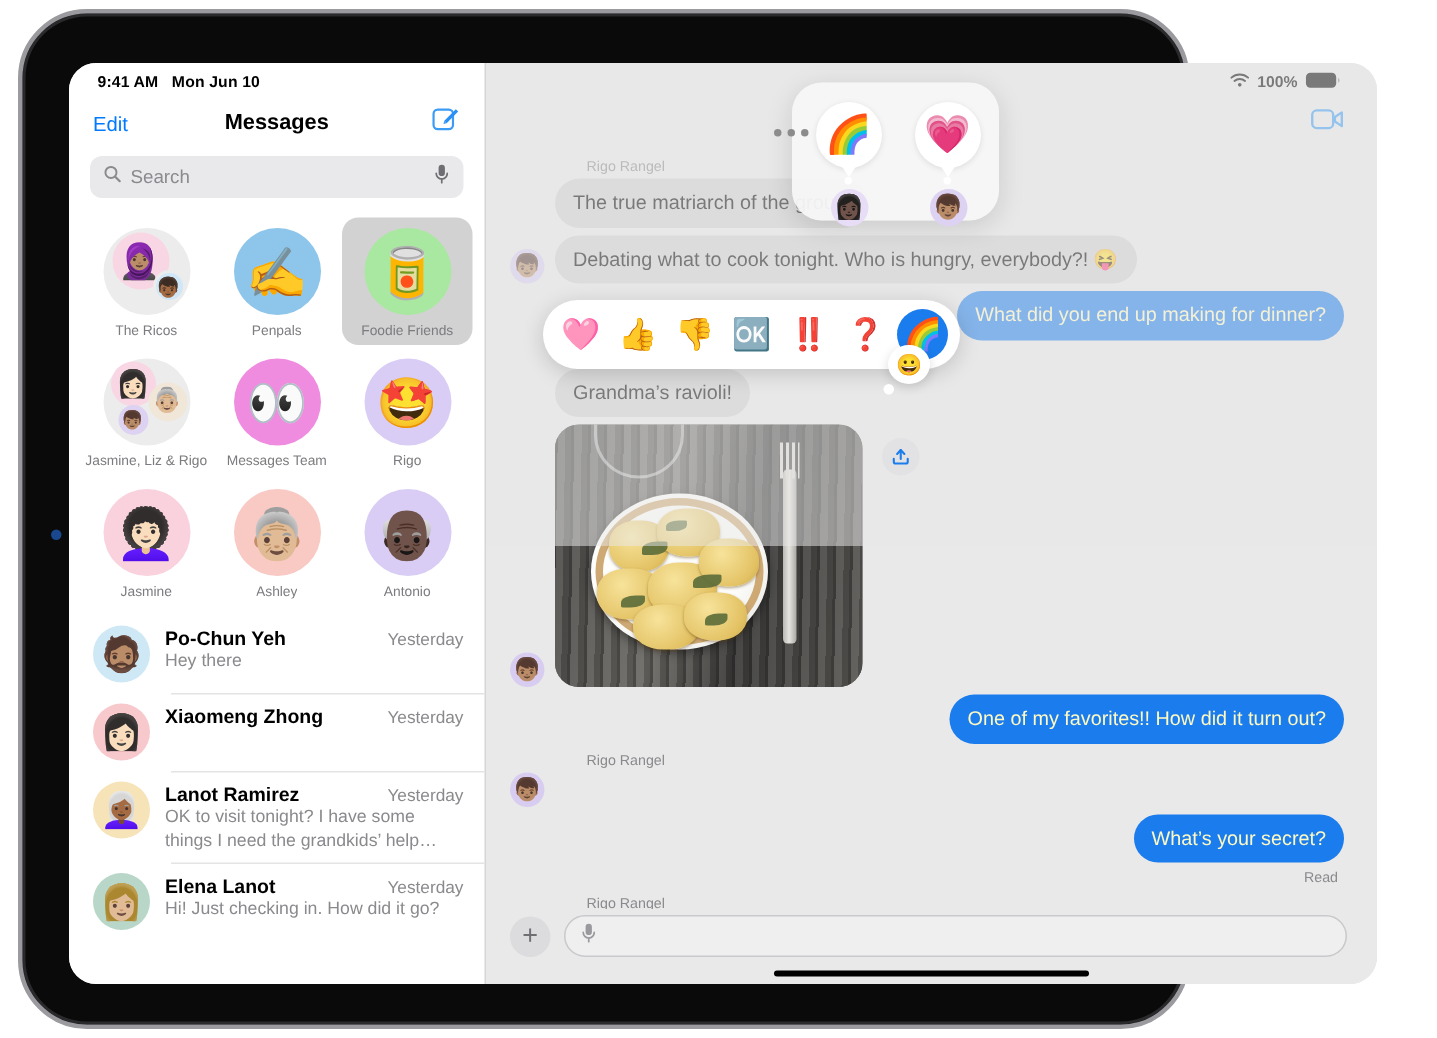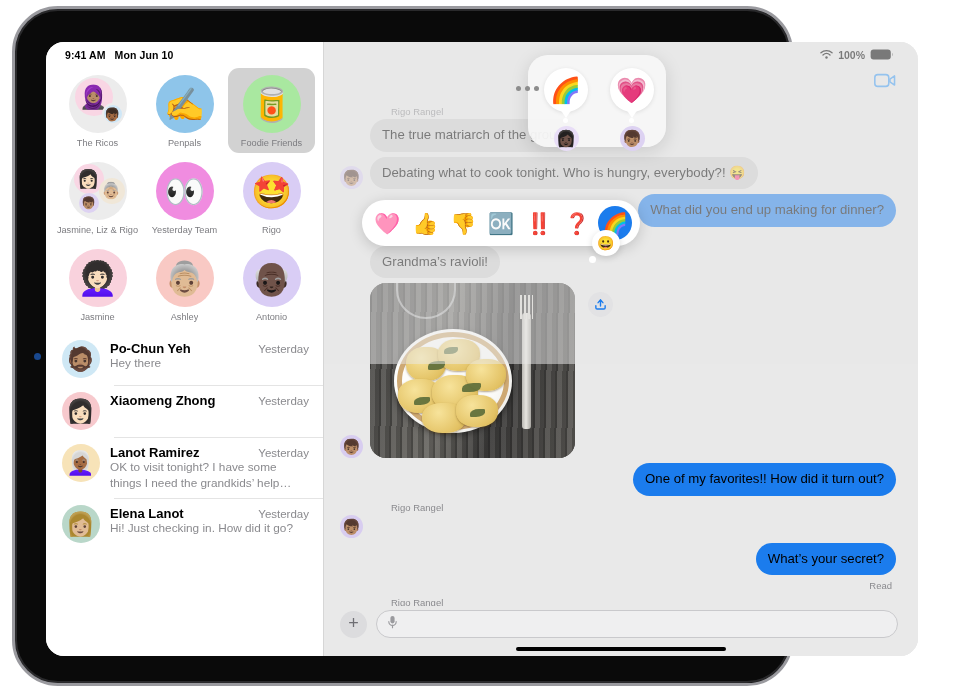--- a/index.html
+++ b/index.html
@@ -169,21 +169,21 @@
     display: flex; align-items: center; justify-content: center;
     font-size: 15px; line-height: 1; background: #d8cdf0;
   }
   .thr-av.spacer { visibility: hidden; }
   .bubble {
     max-width: 470px; padding: 7px 12px 8px;
     border-radius: 17px; font-size: 13.2px; line-height: 1.33;
     position: relative;
   }
   .bubble.in { background: #cfcfcf; color: #000; }
-  .bubble.out { background: #1b7ced; color: #000000; }
+  .bubble.out { background: #1b7ced; color: #fef9c3; }
   .bubble.in::after {
     content: ""; position: absolute; left: -5px; bottom: 0;
     width: 13px; height: 15px; background: #cfcfcf;
     border-bottom-right-radius: 13px; z-index: -1;
   }
   .bubble.out::after {
     content: ""; position: absolute; right: -5px; bottom: 0;
     width: 13px; height: 15px; background: #1b7ced;
     border-bottom-left-radius: 13px; z-index: -1;
   }
@@ -340,21 +340,50 @@
         <i></i>
     </div>
 
     <div id="sidebar">
 
       <div id="status-bar">
         <span>9:41 AM</span>
         <span>Mon Jun 10</span>
       </div>
 
-
+      <div id="nav-bar">
+        <span id="edit-button">Edit</span>
+        <span id="sidebar-title">Messages</span>
+        <span id="compose-button">
+          <svg width="19" height="19" viewBox="0 0 22 22">
+            <rect x="1.2" y="3.6" width="15" height="15" rx="3.2" fill="none" stroke="#3b9bf5" stroke-width="1.7"></rect>
+            <path d="M9.5 12.2 L18.4 3.3 L20.2 5.1 L11.3 14 Z" fill="#2b90f5"></path>
+            <path d="M9.5 12.2 L8.8 14.7 L11.3 14 Z" fill="#3b9bf5"></path>
+          </svg>
+        </span>
+      </div>
+
+      <div id="search-wrap">
+        <div id="search-field">
+          <span>
+            <svg width="12" height="12" viewBox="0 0 14 14">
+              <circle cx="5.8" cy="5.8" r="4.3" fill="none" stroke="#8a8a8e" stroke-width="1.5"></circle>
+              <line x1="9.1" y1="9.1" x2="12.6" y2="12.6" stroke="#8a8a8e" stroke-width="1.7" stroke-linecap="round"></line>
+            </svg>
+          </span>
+          <span id="search-placeholder">Search</span>
+          <span>
+            <svg width="11" height="14" viewBox="0 0 12 16">
+              <rect x="3.6" y="1" width="4.8" height="8.6" rx="2.4" fill="#6e6e73"></rect>
+              <path d="M1.8 7.6a4.2 4.2 0 0 0 8.4 0" fill="none" stroke="#6e6e73" stroke-width="1.3" stroke-linecap="round"></path>
+              <line x1="6" y1="11.8" x2="6" y2="14.6" stroke="#6e6e73" stroke-width="1.3" stroke-linecap="round"></line>
+            </svg>
+          </span>
+        </div>
+      </div>
 
       <div id="pinned-grid">
           <div class="pin">
             <div class="pin-av group" style="background:#ececec">
               <span class="a1" style="left:6px;top:3px;width:38px;height:38px;font-size:23px;background:#f9d6e4">🧕🏽</span>
               <span class="a1" style="left:33px;top:28px;width:22px;height:22px;font-size:13px;background:#cfe7f7;border:2px solid #ececec">👦🏾</span>
             </div>
             <div class="pin-label">The Ricos</div>
           </div>
           <div class="pin">
@@ -368,21 +397,21 @@
           <div class="pin">
             <div class="pin-av group" style="background:#ececec">
               <span class="a1" style="left:5px;top:2px;width:30px;height:30px;font-size:18px;background:#f9d6e4">👩🏻</span>
               <span class="a1" style="left:30px;top:16px;width:26px;height:26px;font-size:16px;background:#f0e7d8">👵🏼</span>
               <span class="a1" style="left:10px;top:31px;width:20px;height:20px;font-size:12px;background:#ddd2f2">👦🏽</span>
             </div>
             <div class="pin-label">Jasmine, Liz &amp; Rigo</div>
           </div>
           <div class="pin">
             <div class="pin-av" style="background:#f08ce0">👀</div>
-            <div class="pin-label">Yesterday Team</div>
+            <div class="pin-label">Messages Team</div>
           </div>
           <div class="pin">
             <div class="pin-av" style="background:#d9cdf5">🤩</div>
             <div class="pin-label">Rigo</div>
           </div>
           <div class="pin">
             <div class="pin-av" style="background:#f9d2dd">👩🏻‍🦱</div>
             <div class="pin-label">Jasmine</div>
           </div>
           <div class="pin">

